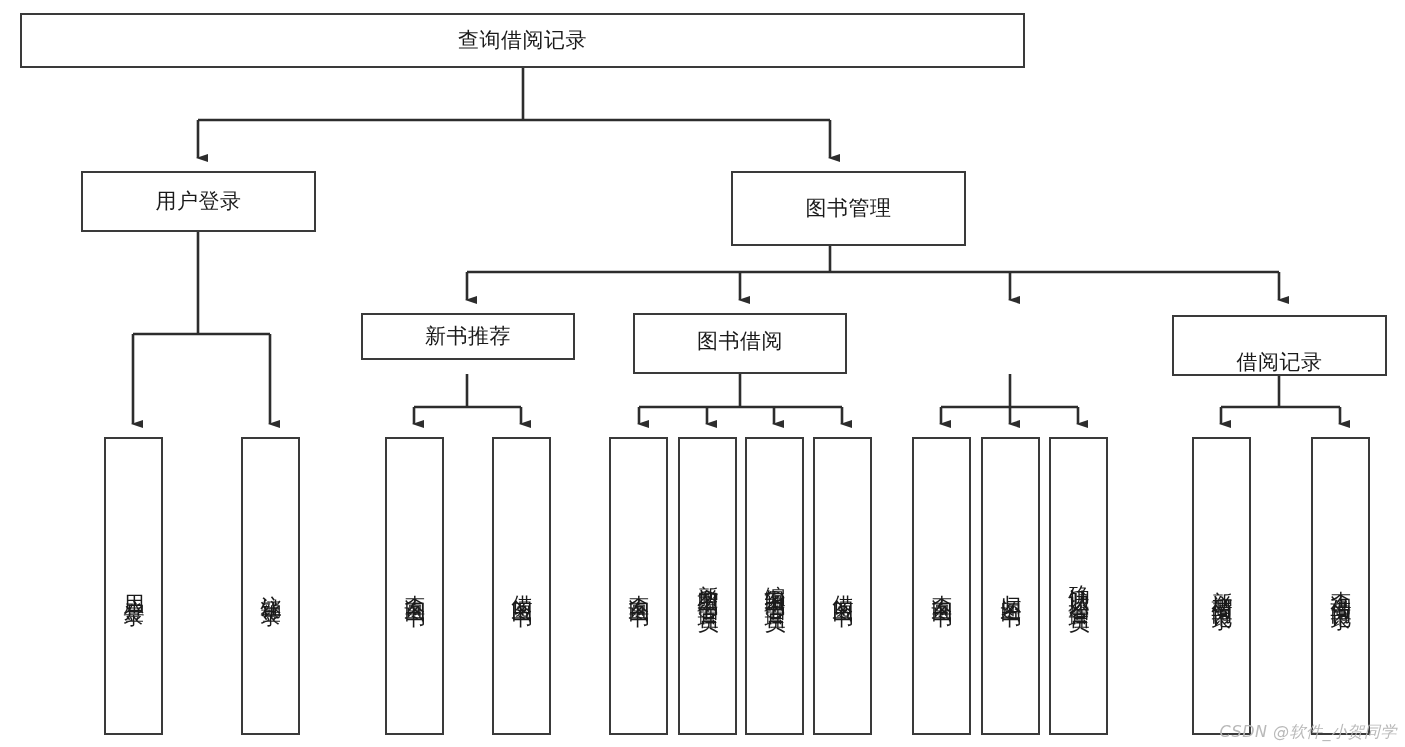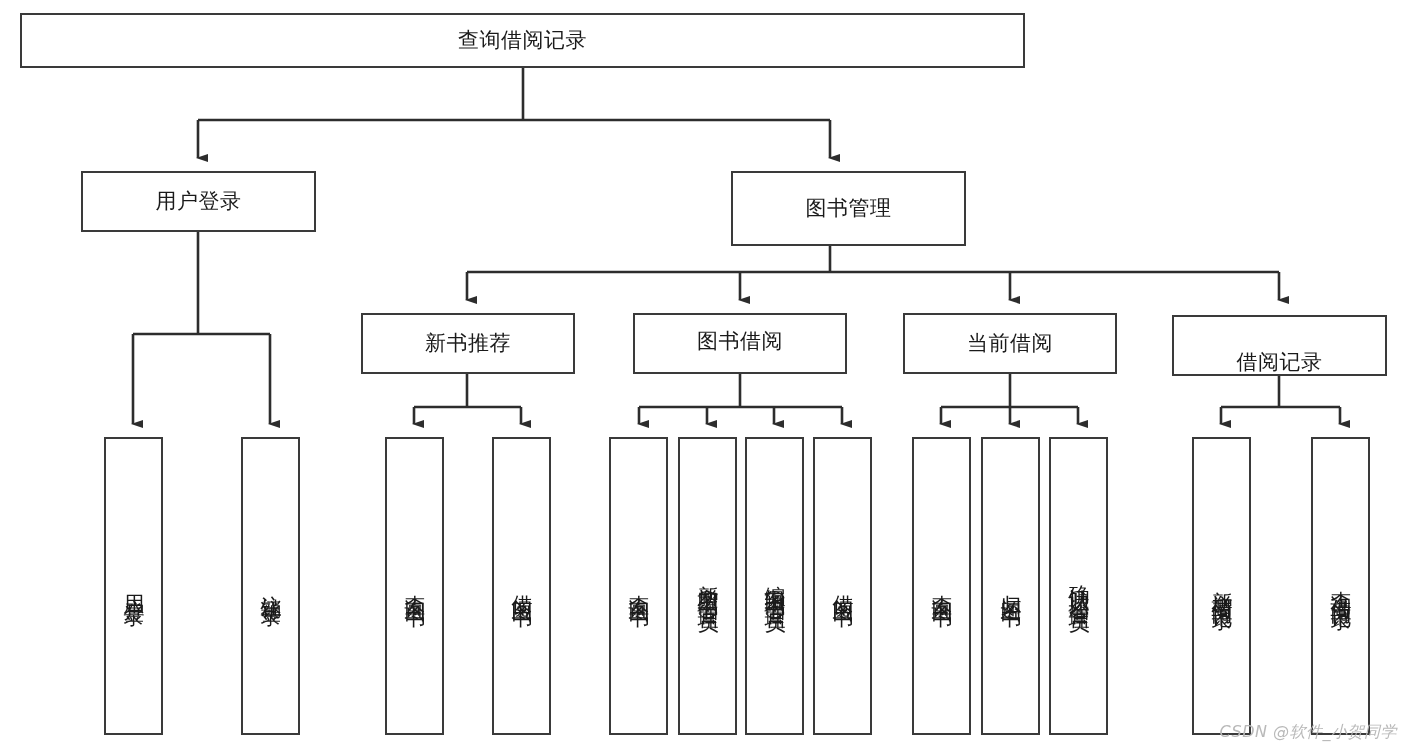--- a/index.html
+++ b/index.html
@@ -128,31 +128,28 @@
   </div>
 
   <div class="node" style="left:81px; top:171px; width:235px; height:61px;">
     <span class="lbl">用户登录</span>
   </div>
 
   <div class="node" style="left:711px; top:171px; width:235px; height:75px;margin-left:20px;">
     <span class="lbl">图书管理</span>
   </div>
 
-  <div class="node" style="left:361px; top:313px; width:214px; height:61px;">
+  <div class="node" style="left:361px; top:313px; width:214px; height:47px;">
     <span class="lbl">新书推荐</span>
   </div>
 
   <div class="node" style="left:633px; top:313px; width:214px; height:61px;font-family:Liberation Mono, monospace;">
     <span class="lbl">图书借阅</span>
   </div>
 
-  <div class="node" style="left:903px; top:313px; width:214px; height:61px;">
-    <span class="lbl">当前借阅</span>
-  </div>
 
   <div class="node" style="left:1172px; top:315px; width:215px; height:61px;align-items:flex-end;">
     <span class="lbl">借阅记录</span>
   </div>
 
   <div class="node vert" style="left:104px; top:437px; width:59px; height:298px;">
     <span class="lbl">用户登录</span>
   </div>
 
   <div class="node vert" style="left:241px; top:437px; width:59px; height:298px;">

